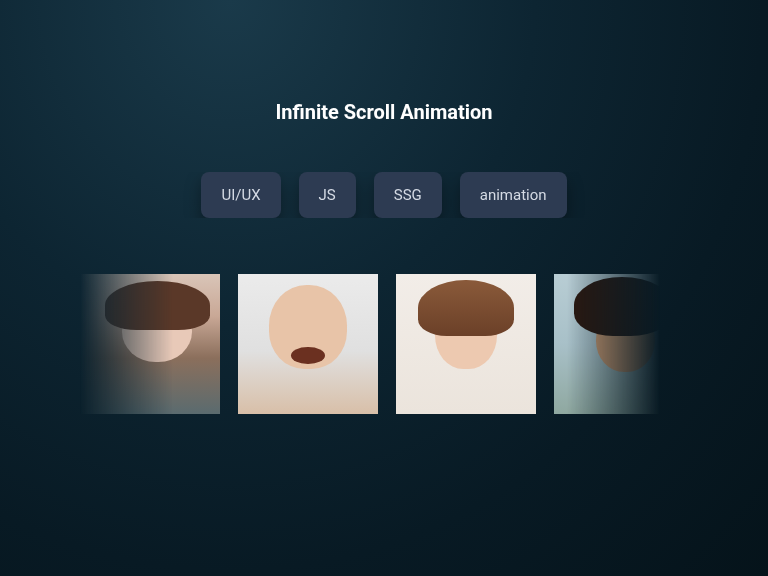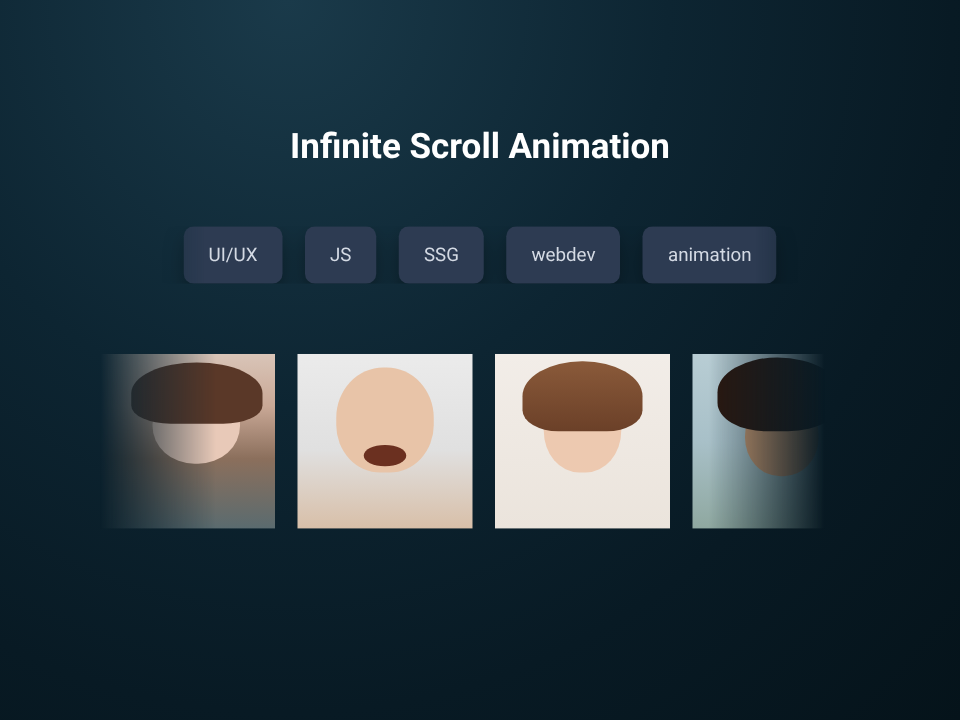--- a/index.html
+++ b/index.html
@@ -12,21 +12,21 @@
       height: 576px;
       background: radial-gradient(ellipse at 30% 0%, #1a3a4a 0%, #0d2532 40%, #081a24 70%, #05131a 100%);
       font-family: -apple-system, BlinkMacSystemFont, 'Segoe UI', Roboto, sans-serif;
       overflow: hidden;
       display: flex;
       flex-direction: column;
       align-items: center;
     }
     .title {
       color: #ffffff;
-      font-size: 28px;
+      font-size: 20px;
       font-weight: 700;
       margin-top: 100px;
       margin-bottom: 48px;
     }
     .tags-row {
       display: flex;
       gap: 18px;
       margin-bottom: 56px;
       position: relative;
       width: 580px;
@@ -158,21 +158,20 @@
   </style>
 </head>
 <body>
 
 <h1 class="title">Infinite Scroll Animation</h1>
 
 <div class="tags-row">
   <div class="tag">UI/UX</div>
   <div class="tag">JS</div>
   <div class="tag">SSG</div>
-  <div class="tag">webdev</div>
   <div class="tag">animation</div>
 </div>
 
 <div class="images-row">
   <div class="image-card p1" aria-label="portrait-1"></div>
   <div class="image-card p2" aria-label="portrait-2"></div>
   <div class="image-card p3" aria-label="portrait-3"></div>
   <div class="image-card p4" aria-label="portrait-4"></div>
 </div>
 

